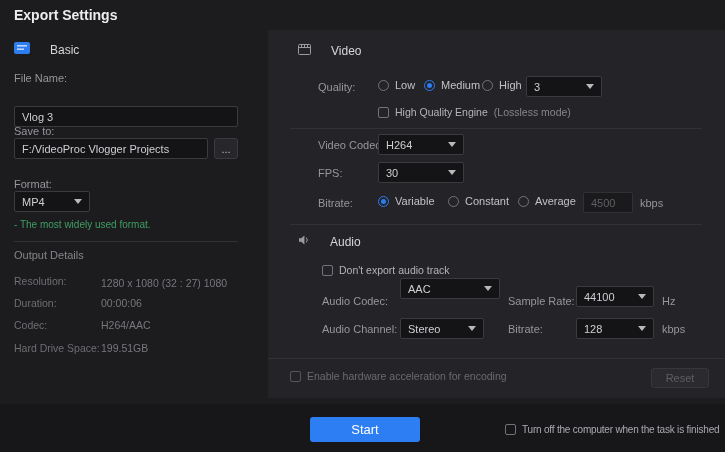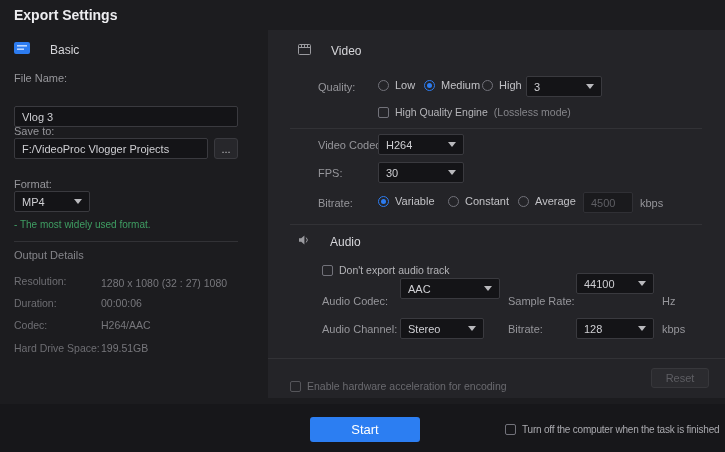--- a/index.html
+++ b/index.html
@@ -203,41 +203,41 @@
       <span class="box"></span>
       <span>Don't export audio track</span>
     </label>
 
     <div class="label" style="left:54px; top:265px;">Audio Codec:</div>
     <div class="dropdown" style="left:132px; top:248px; width:100px;">
       <span class="dd-value">AAC</span>
       <span class="dd-caret"></span>
     </div>
     <div class="label" style="left:240px; top:265px;">Sample Rate:</div>
-    <div class="dropdown" style="left:308px; top:243px; width:78px;">
+    <div class="dropdown" style="left:308px; top:256px; width:78px;">
       <span class="dd-value">44100</span>
       <span class="dd-caret"></span>
     </div>
     <div class="unit" style="left:394px; top:265px;">Hz</div>
 
     <div class="label" style="left:54px; top:293px;">Audio Channel:</div>
     <div class="dropdown" style="left:132px; top:288px; width:84px;">
       <span class="dd-value">Stereo</span>
       <span class="dd-caret"></span>
     </div>
     <div class="label" style="left:240px; top:293px;">Bitrate:</div>
     <div class="dropdown" style="left:308px; top:288px; width:78px;">
       <span class="dd-value">128</span>
       <span class="dd-caret"></span>
     </div>
     <div class="unit" style="left:394px; top:293px;">kbps</div>
 
     <div class="divider" style="left:0px; top:328px; width:457px;"></div>
 
-    <label class="checkbox muted" style="left:22px; top:340px;margin-top:10px;">
+    <label class="checkbox muted" style="left:22px; top:340px;">
       <span class="box"></span>
       <span>Enable hardware acceleration for encoding</span>
     </label>
     <button class="btn-reset" style="left:383px; top:338px;">Reset</button>
   </div>
 
   <div class="bottom-bar">
     <button class="btn-start">Start</button>
     <label class="checkbox turnoff">
       <span class="box"></span>

